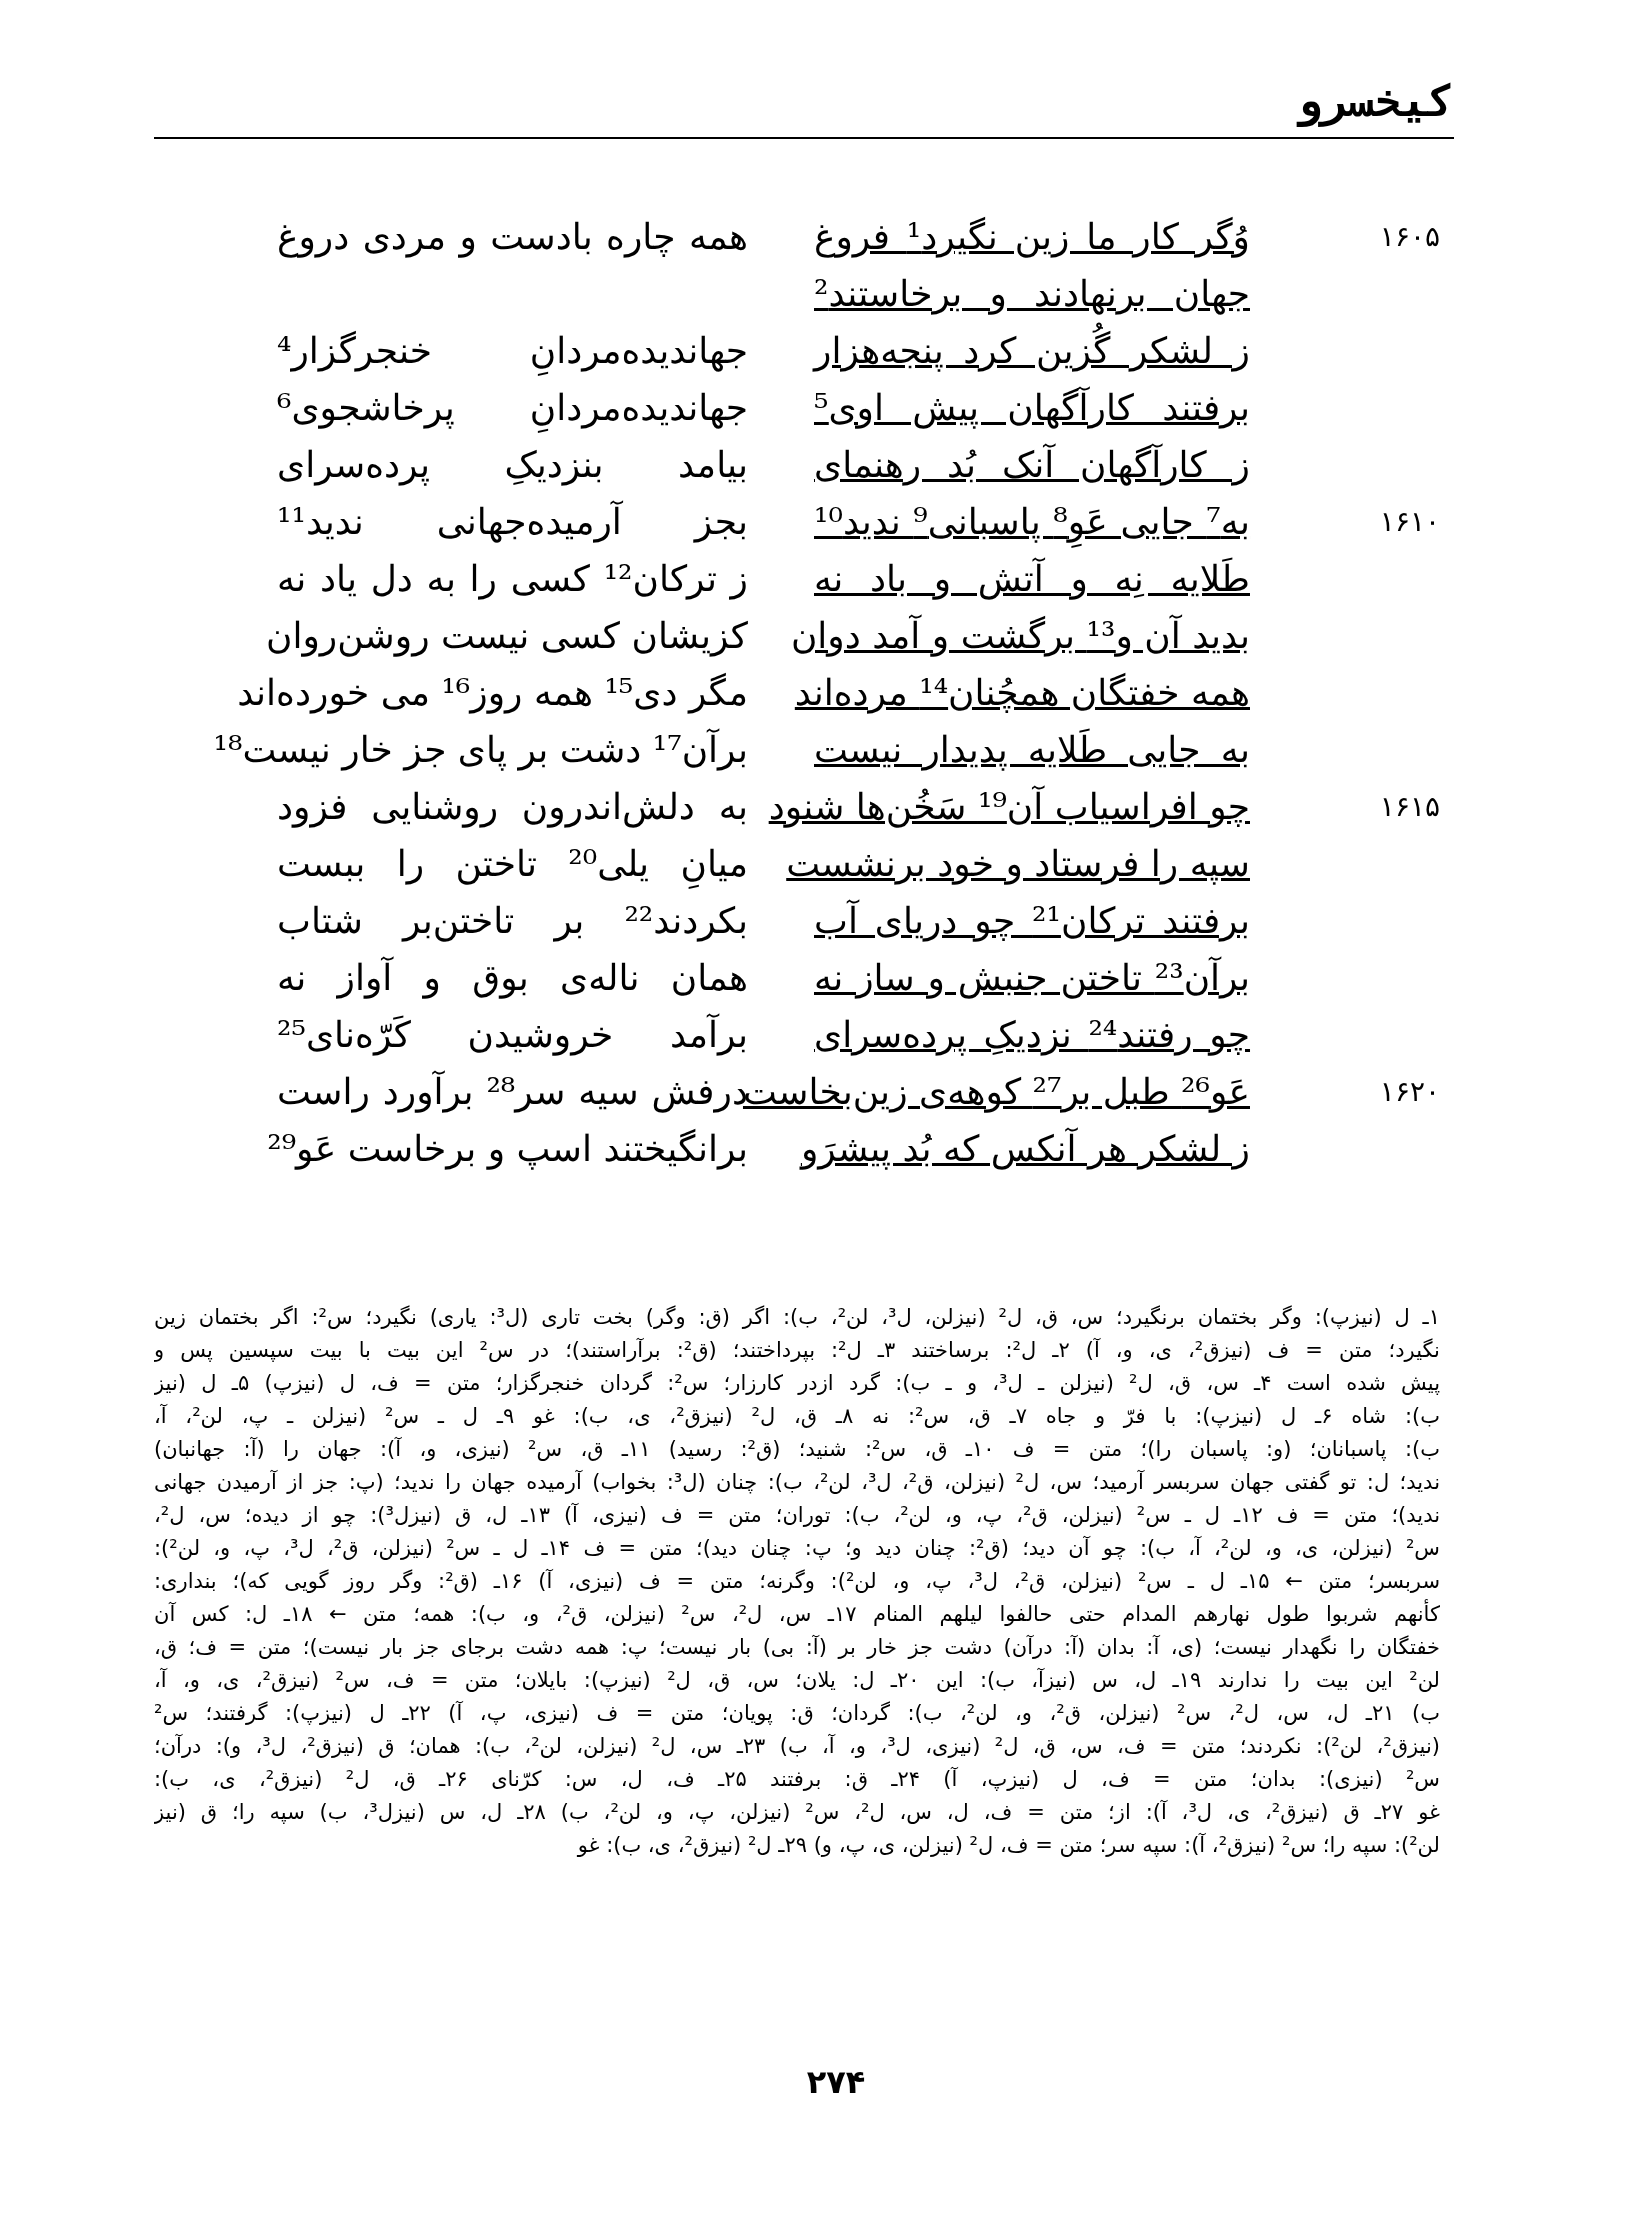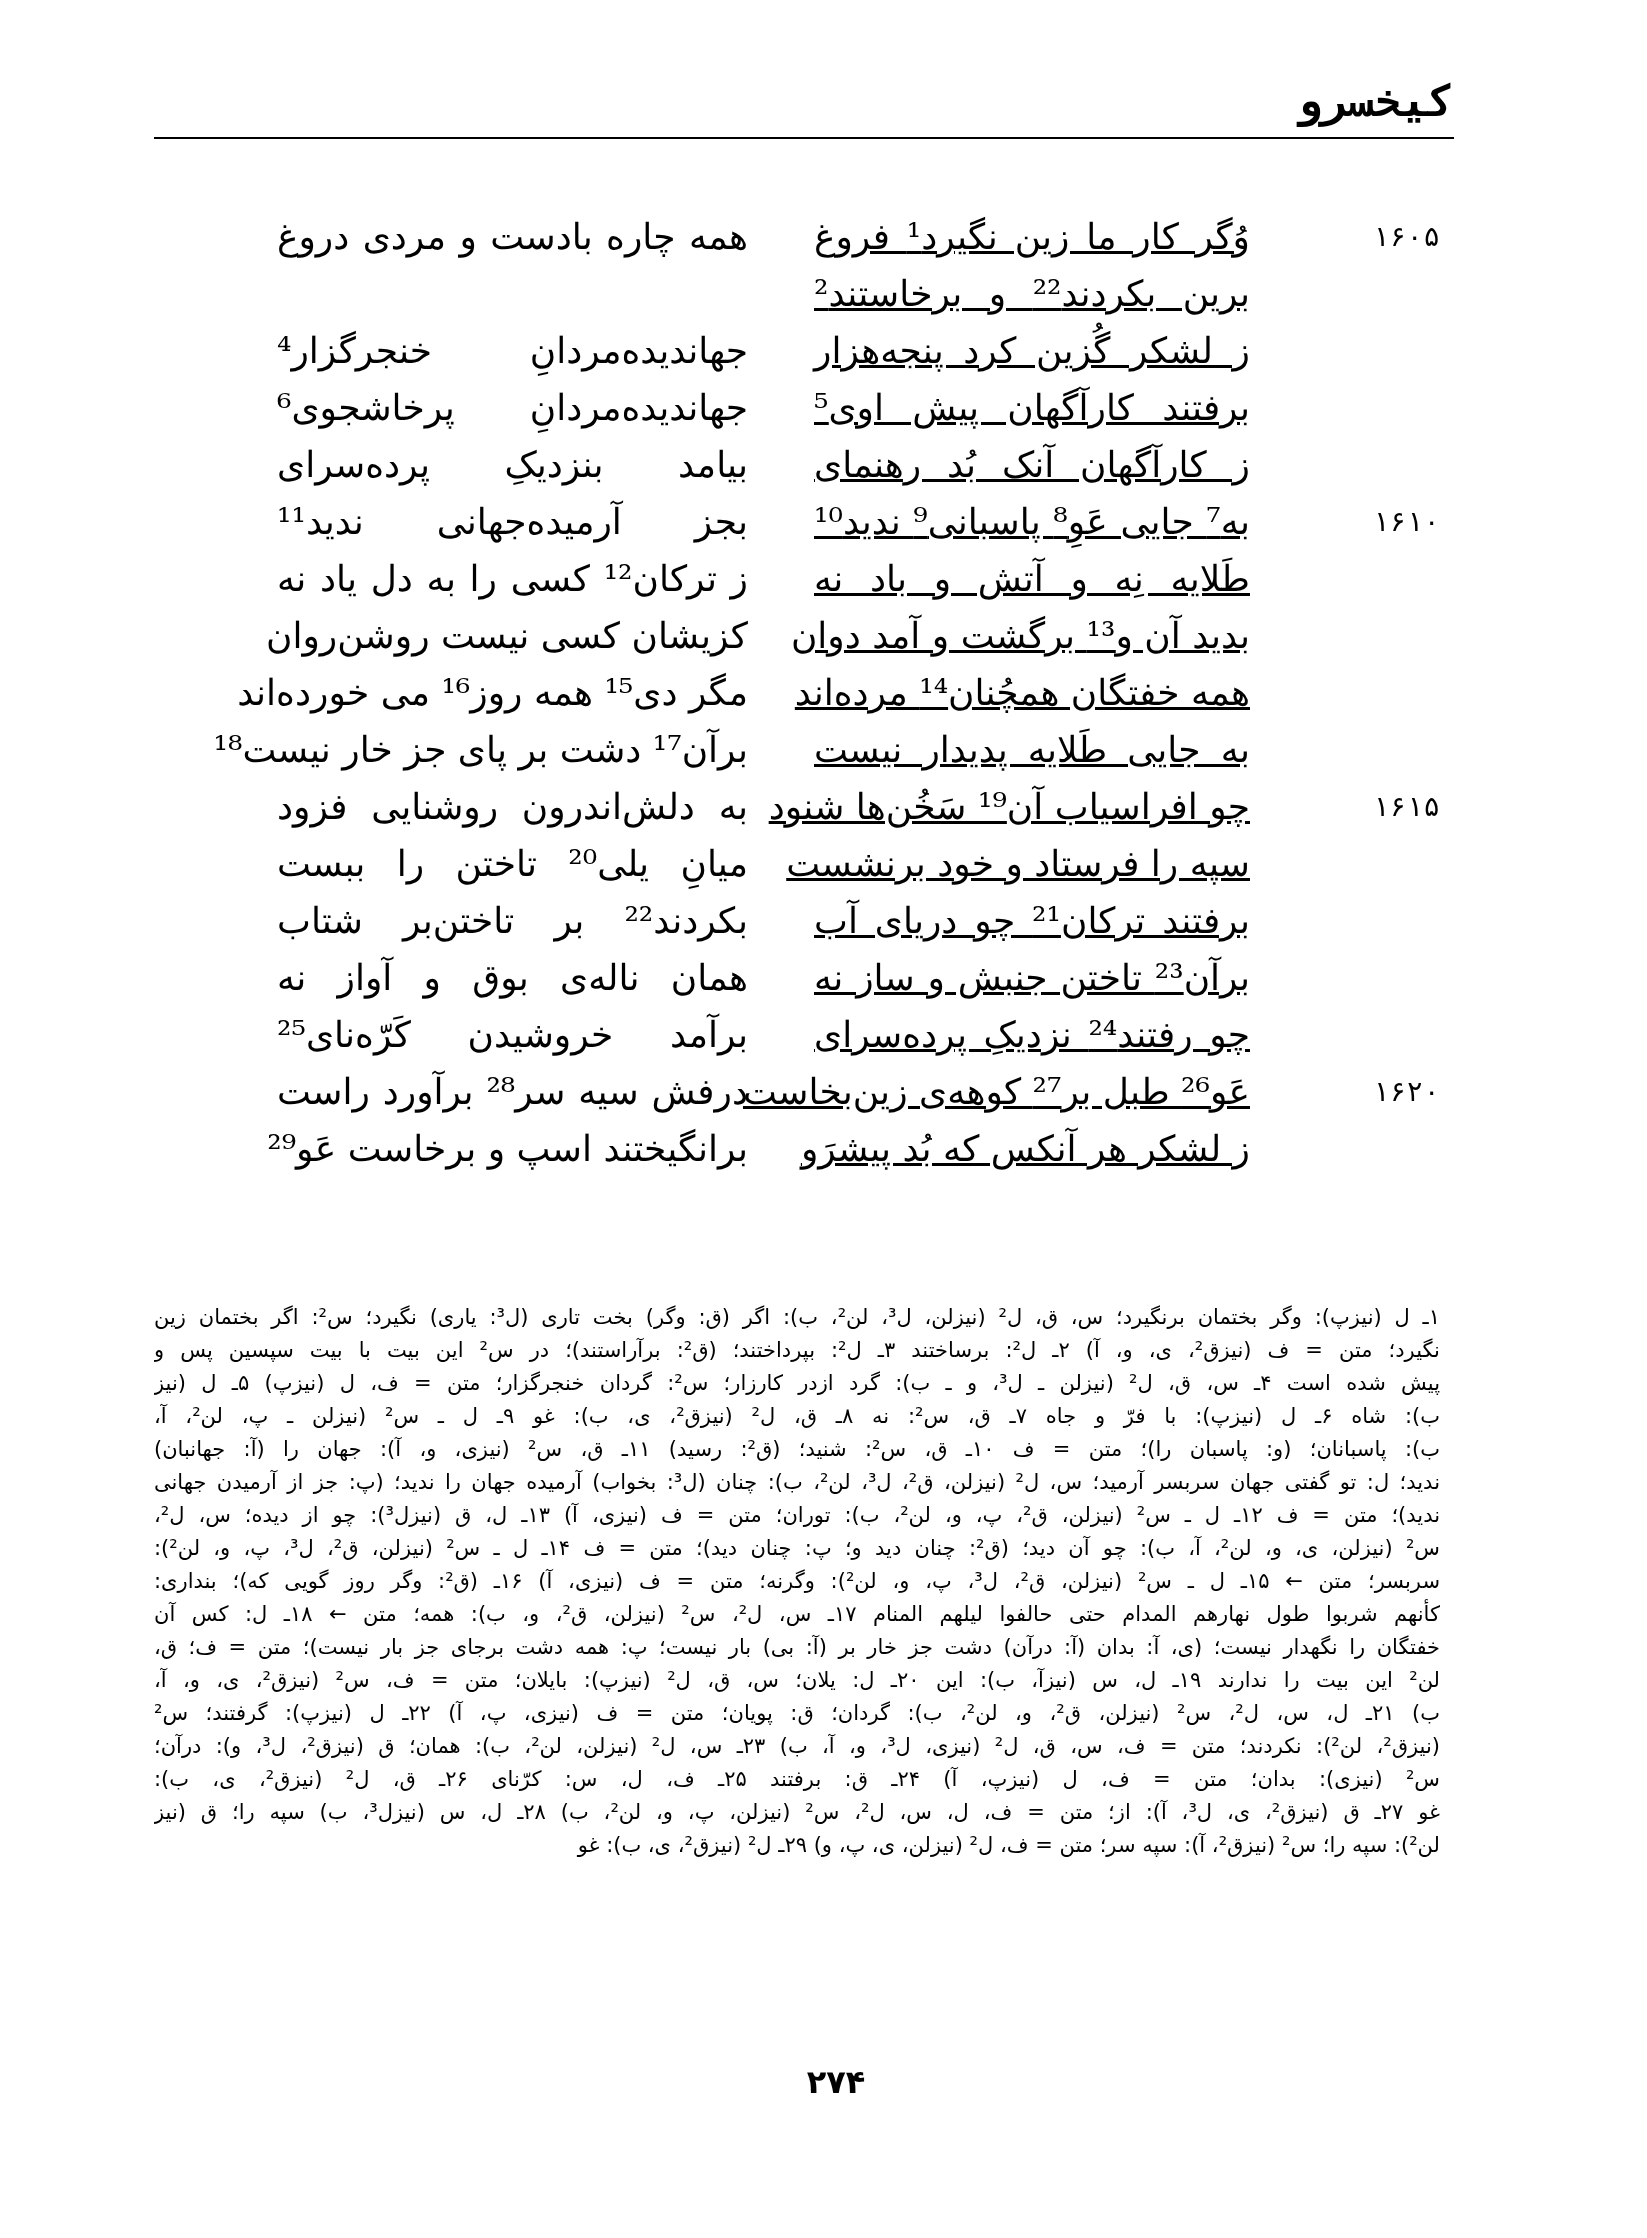--- a/index.html
+++ b/index.html
@@ -17,21 +17,21 @@
   }
   .verses {
     position: absolute; top: 208px; left: 277px; width: 1163px;
   }
   .couplet {
     position: relative; height: 57px; display: flex; flex-direction: row;
     align-items: center;
   }
   .verse-num {
     position: absolute; right: 0; width: 76px; text-align: right;
-    font-size: 28px; font-family: Liberation Mono, monospace;
+    font-size: 28px; font-family: Liberation Serif, serif;
   }
   .hemistich {
     font-family: "DejaVu Serif", serif; font-size: 36px; white-space: nowrap;
     text-align: justify; text-align-last: justify;
   }
   .h1 { position: absolute; right: 190px; width: 436px; text-decoration: underline; }
   .h2 { position: absolute; right: 692px; width: 471px; }
   .footnotes {
     position: absolute; top: 1301px; left: 154px; width: 1286px;
     font-family: "DejaVu Sans", sans-serif; font-size: 21px; line-height: 33px;
@@ -51,21 +51,21 @@
 <div class="head-rule"></div>
 
 <div class="verses" id="verses">
     <div class="couplet">
       <span class="verse-num">۱۶۰۵</span>
       <span class="hemistich h1">وُگر کار ما زین نگیرد¹ فروغ</span>
       <span class="hemistich h2">همه چاره بادست و مردی دروغ</span>
     </div>
     <div class="couplet">
       <span class="verse-num"></span>
-      <span class="hemistich h1">برین بکردند²² و برخاستند²</span>
+      <span class="hemistich h1">جهان برنهادند و برخاستند²</span>
     </div>
     <div class="couplet">
       <span class="verse-num"></span>
       <span class="hemistich h1">ز لشکر گُزین کرد پنجه‌هزار</span>
       <span class="hemistich h2">جهاندیده‌مردانِ خنجرگزار⁴</span>
     </div>
     <div class="couplet">
       <span class="verse-num"></span>
       <span class="hemistich h1">برفتند کارآگهان پیش اوی⁵</span>
       <span class="hemistich h2">جهاندیده‌مردانِ پرخاشجوی⁶</span>

